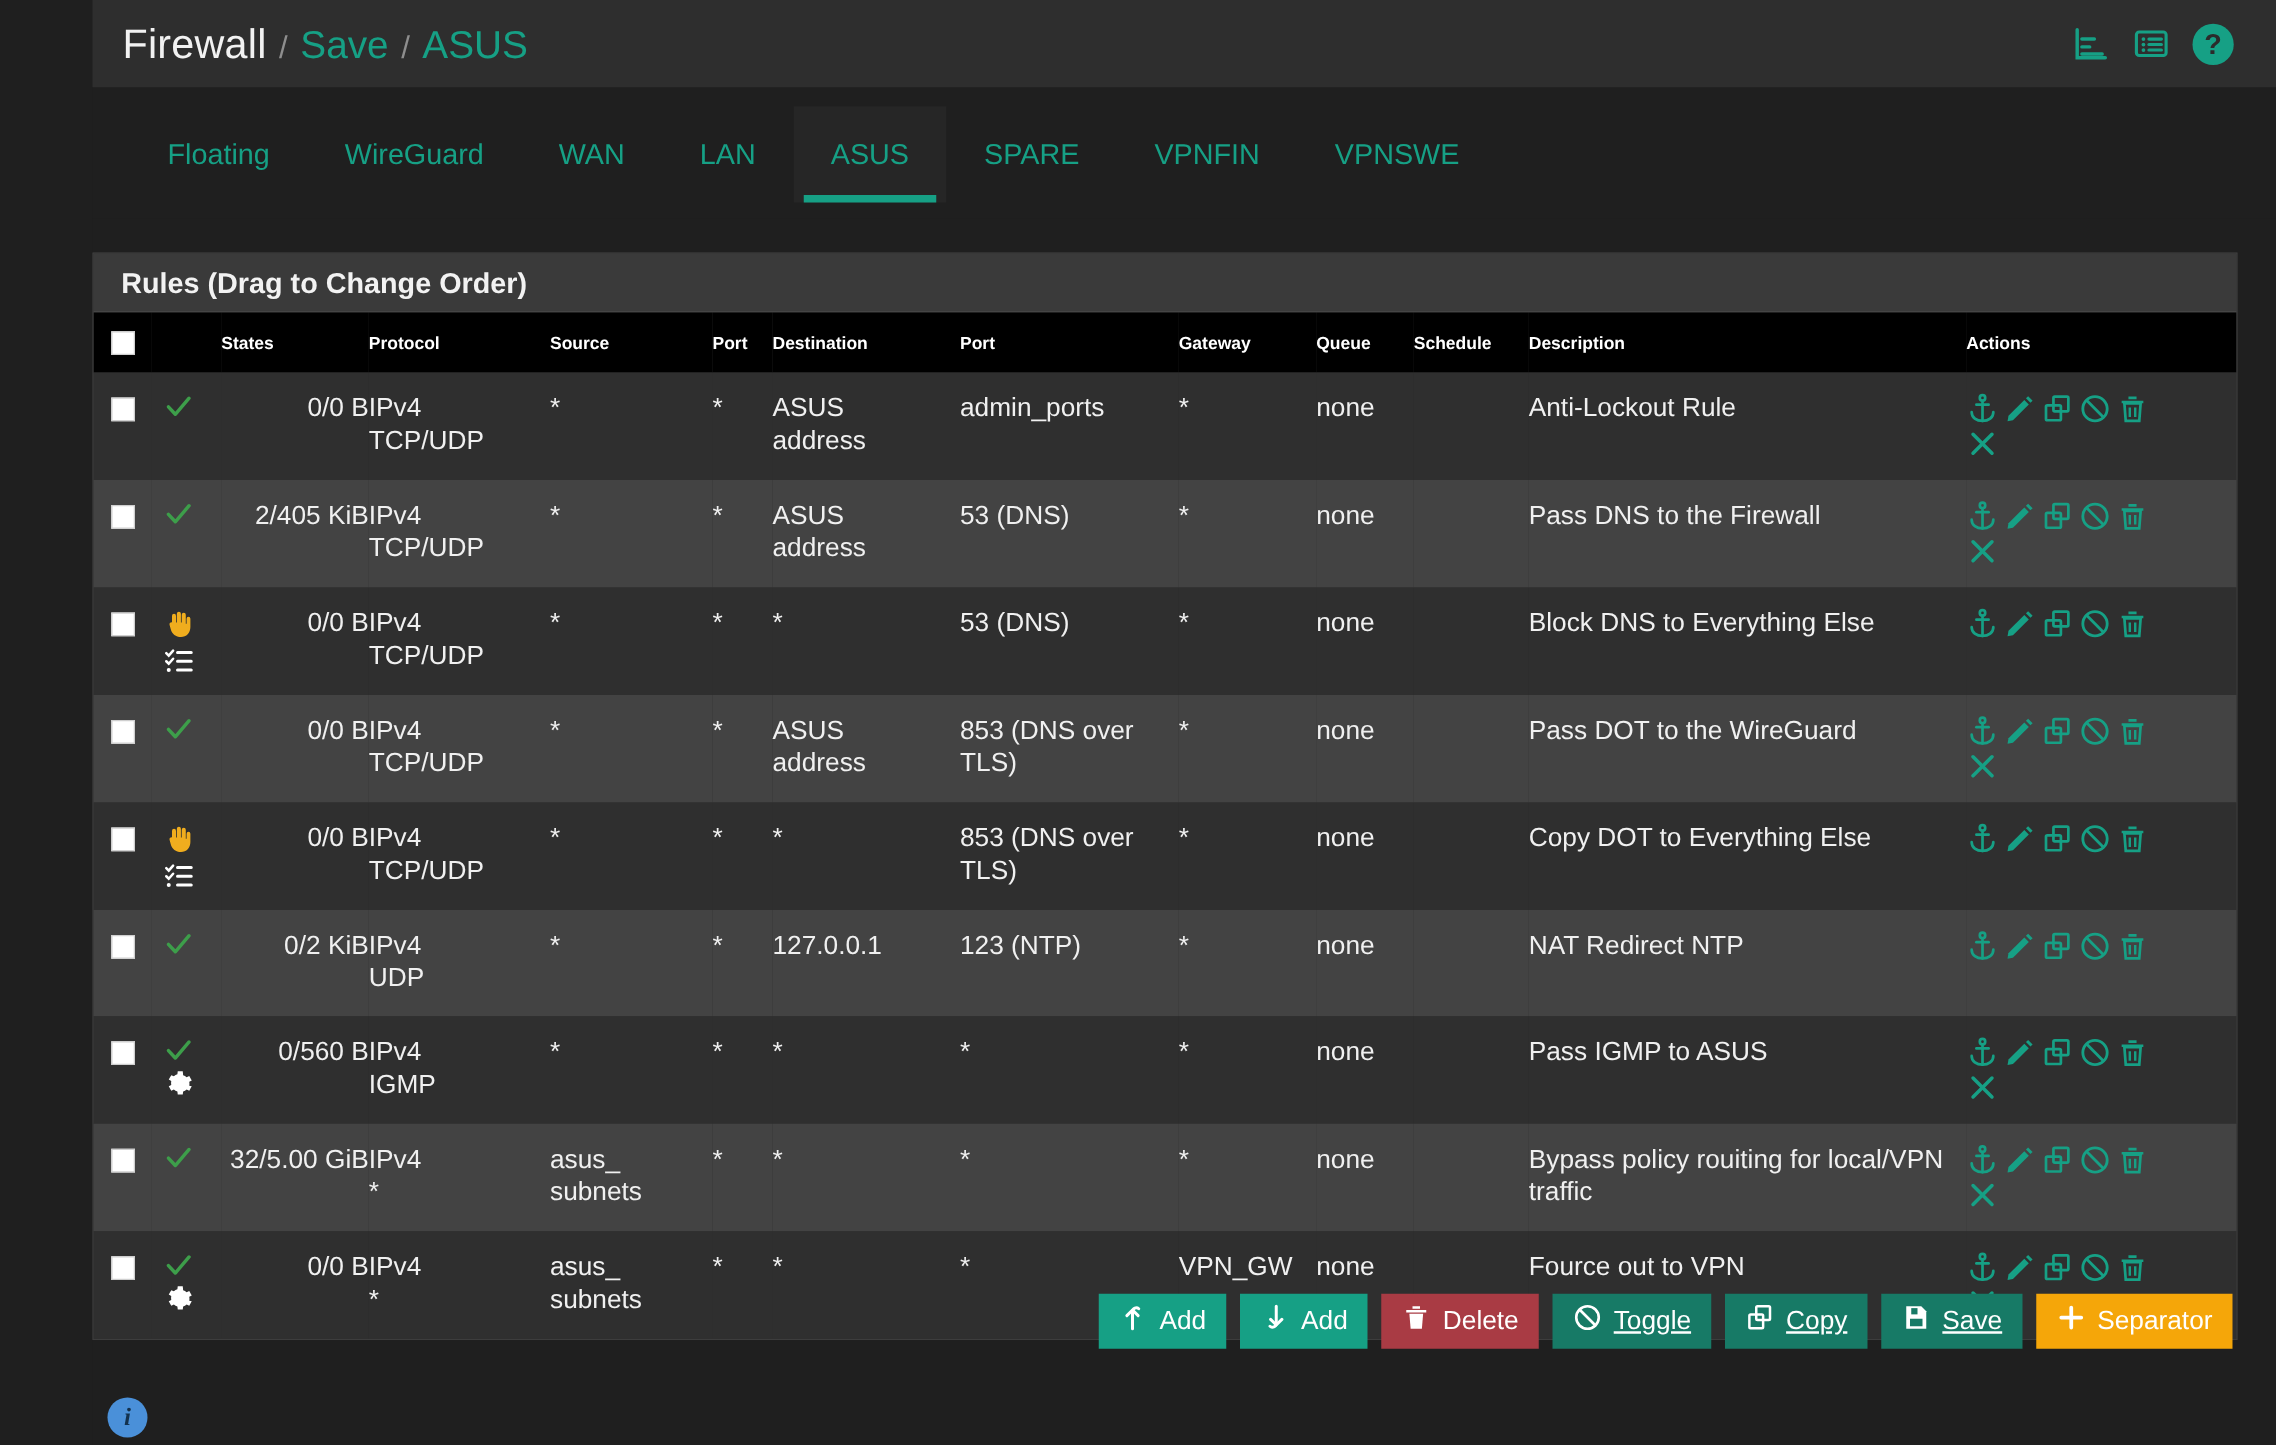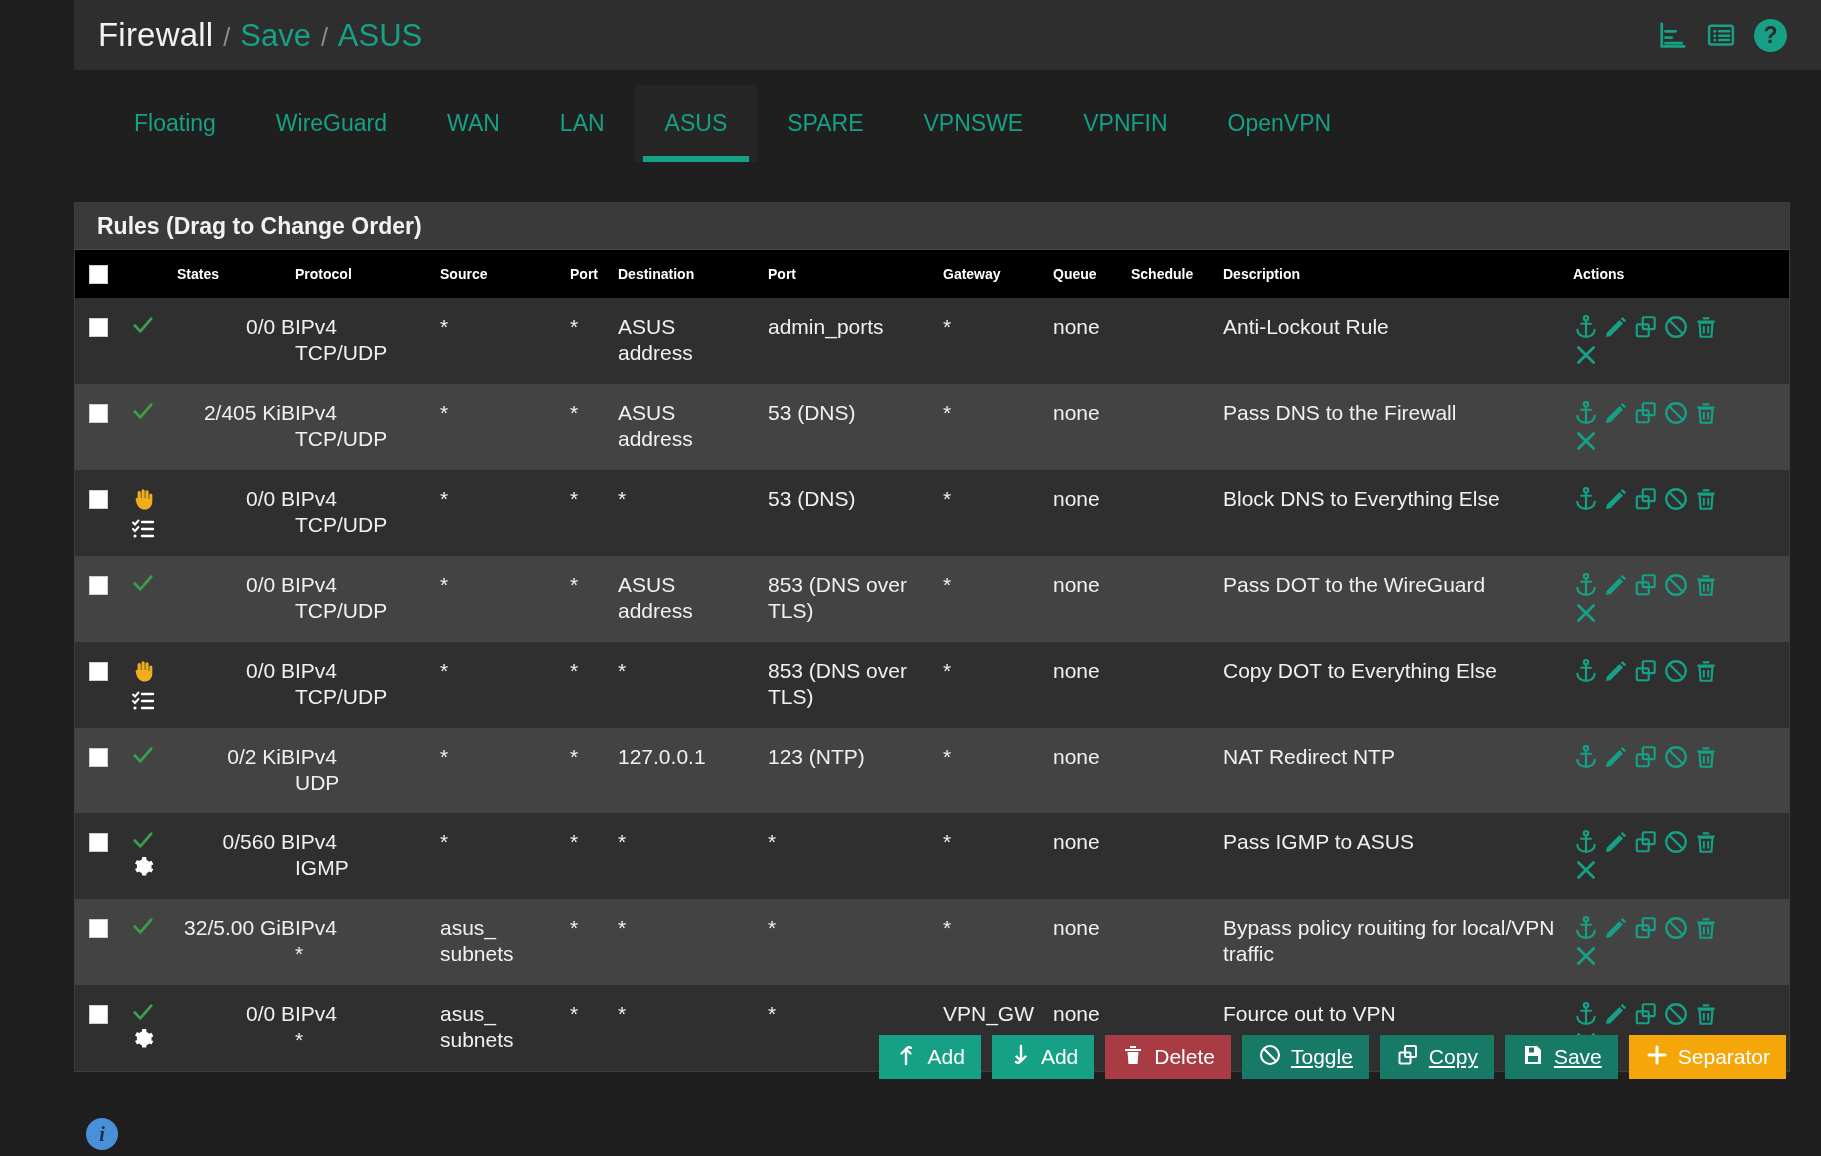--- a/index.html
+++ b/index.html
@@ -173,23 +173,22 @@
     </div>
   </div>
 
   <div class="tabsrow" id="tabbar">
       <div class="tab">Floating</div>
       <div class="tab">WireGuard</div>
       <div class="tab">WAN</div>
       <div class="tab">LAN</div>
       <div class="tab active">ASUS</div>
       <div class="tab">SPARE</div>
+      <div class="tab">VPNFIN</div>
       <div class="tab">VPNSWE</div>
-      <div class="tab">VPNFIN</div>
-      <div class="tab">OpenVPN</div>
     </div>
 
   <div class="panel">
     <div class="panel-head">
       <span class="panel-head-title">Rules (Drag to Change Order)</span>
     </div>
 
     <table class="rules">
       <thead>
         <tr>

